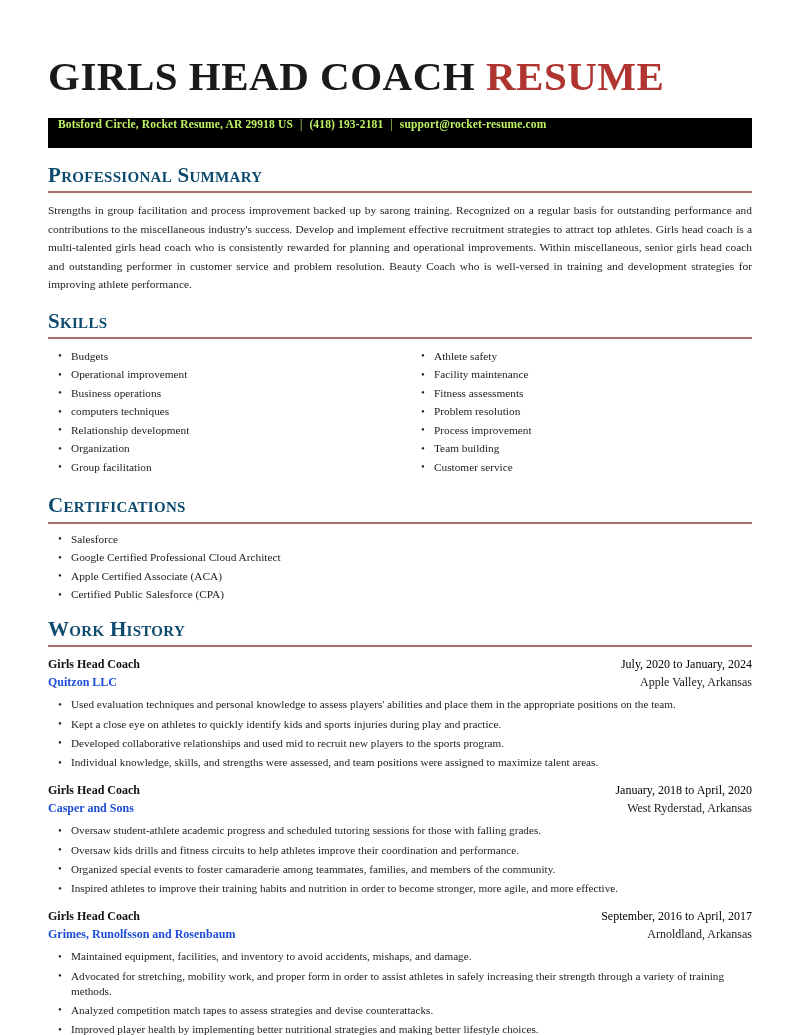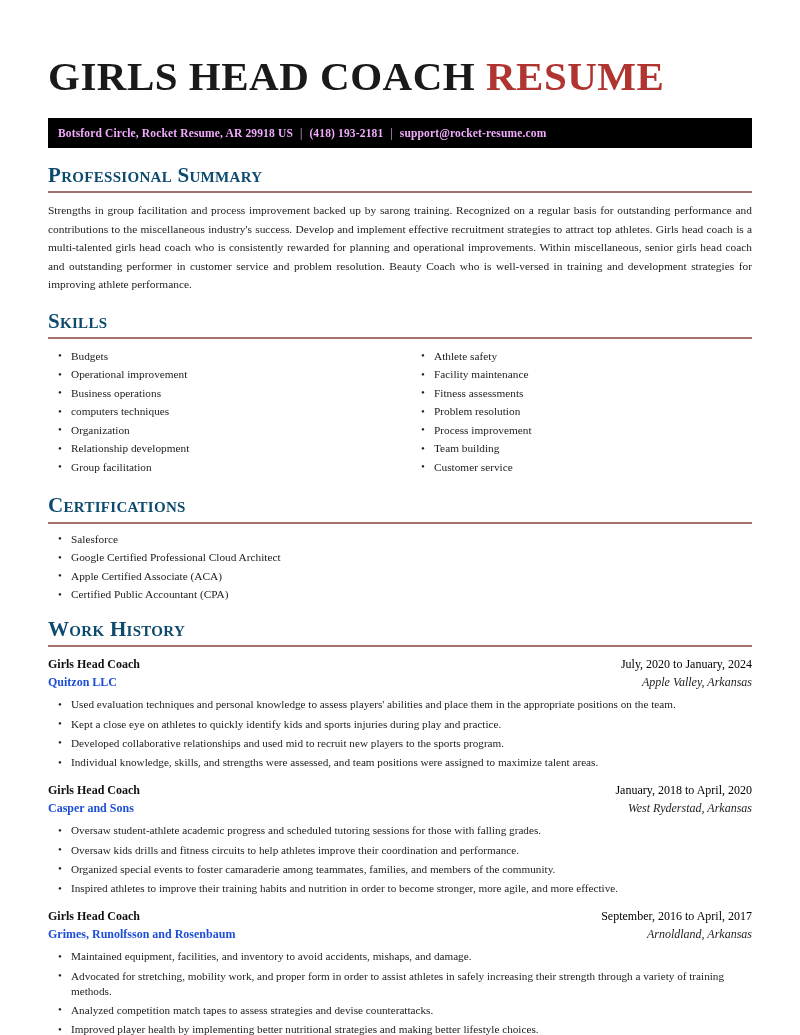--- a/index.html
+++ b/index.html
@@ -36,24 +36,24 @@
     color: #1a1a1a;
     white-space: nowrap;
   }
   .resume-title .accent {
     color: #b03530;
   }
 
   .contact-bar {
     margin-top: 18px;
     background: #000000;
-    color: #f0abfc;
+    color: #bef264;
     height: 30px;
     display: flex;
-    align-items: center;
+    align-items: flex-start;
     padding: 0 10px;
     box-sizing: border-box;
   }
   .contact-bar .line {
     font-size: 11.5px;
     font-weight: 700;
     letter-spacing: 0.15px;
     white-space: nowrap;
   }
   .contact-sep {
@@ -160,21 +160,20 @@
     text-align: right;
     white-space: nowrap;
   }
   .job-company {
     font-size: 12px;
     font-weight: 700;
     color: #1d4ed8;
   }
   .job-location {
     font-size: 12px;
-    font-style: italic;
     color: #1c1c1c;
     text-align: right;
     white-space: nowrap;
   }
   .job .duties {
     margin-top: 6px;
   }
 </style>
 </head>
 <body>
@@ -199,22 +198,22 @@
 
   <div class="section">
     <h2 class="section-heading">Skills</h2>
     <hr class="section-rule">
     <div class="two-col">
       <ul class="bullets col-left">
         <li>Budgets</li>
         <li>Operational improvement</li>
         <li>Business operations</li>
         <li>computers techniques</li>
+        <li>Relationship development</li>
         <li>Organization</li>
-        <li>Relationship development</li>
         <li>Group facilitation</li>
       </ul>
       <ul class="bullets col-right">
         <li>Athlete safety</li>
         <li>Facility maintenance</li>
         <li>Fitness assessments</li>
         <li>Problem resolution</li>
         <li>Process improvement</li>
         <li>Team building</li>
         <li>Customer service</li>
@@ -222,21 +221,21 @@
     </div>
   </div>
 
   <div class="section">
     <h2 class="section-heading">Certifications</h2>
     <hr class="section-rule">
     <ul class="bullets">
       <li>Salesforce</li>
       <li>Google Certified Professional Cloud Architect</li>
       <li>Apple Certified Associate (ACA)</li>
-      <li>Certified Public Accountant (CPA)</li>
+      <li>Certified Public Salesforce (CPA)</li>
     </ul>
   </div>
 
   <div class="section">
     <h2 class="section-heading">Work History</h2>
     <hr class="section-rule">
 
     <div class="job">
       <div class="job-row">
         <span class="job-title">Girls Head Coach</span>

